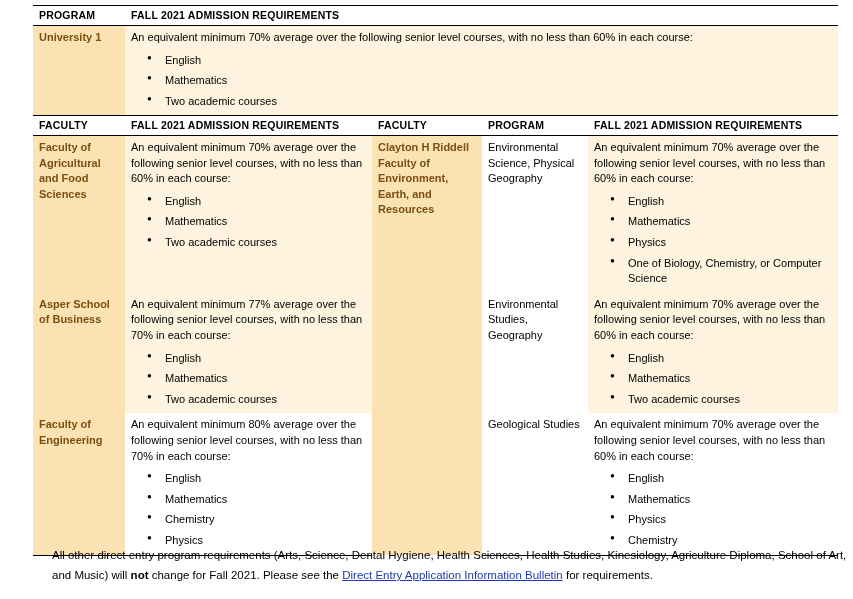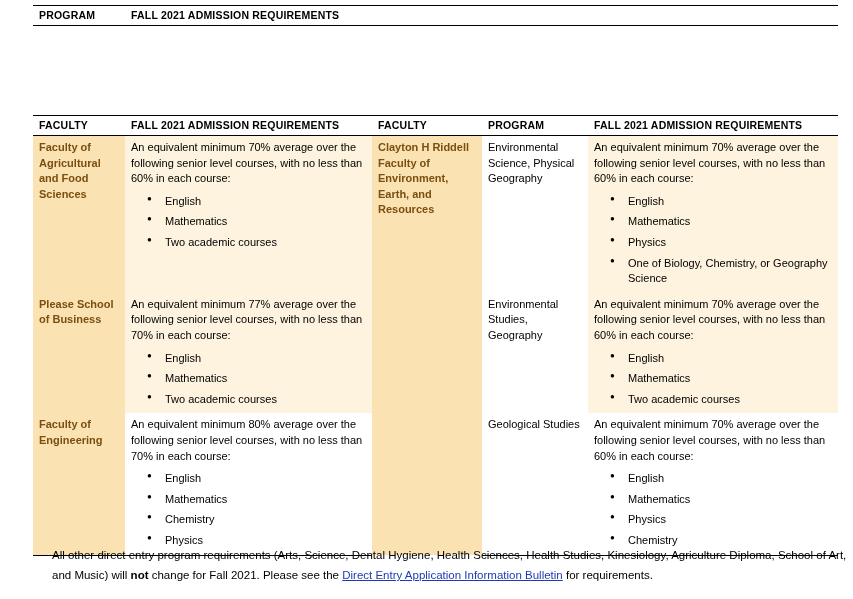--- a/index.html
+++ b/index.html
@@ -148,20 +148,31 @@
 
   <table class="t1">
     <colgroup>
       <col style="width:92px">
       <col style="width:713px">
     </colgroup>
     <tbody>
       <tr class="hdr">
         <td>PROGRAM</td>
         <td>FALL 2021 ADMISSION REQUIREMENTS</td>
+      </tr>
+      <tr class="body">
+        <td class="cell-prog">University 1</td>
+        <td class="cell-req">
+          <p class="intro">An equivalent minimum 70% average over the following senior level courses, with no less than 60% in each course:</p>
+          <ul class="courses">
+            <li>English</li>
+            <li>Mathematics</li>
+            <li>Two academic courses</li>
+          </ul>
+        </td>
       </tr>
     </tbody>
   </table>
 
   <table class="t2">
     <colgroup>
       <col style="width:92px">
       <col style="width:247px">
       <col style="width:110px">
       <col style="width:106px">
@@ -187,27 +198,27 @@
           </ul>
         </td>
         <td class="fac-name" rowspan="3">Clayton H Riddell Faculty of Environment, Earth, and Resources</td>
         <td class="prog-white">Environmental Science, Physical Geography</td>
         <td class="req-shaded">
           <p class="intro">An equivalent minimum 70% average over the following senior level courses, with no less than 60% in each course:</p>
           <ul class="courses">
             <li>English</li>
             <li>Mathematics</li>
             <li>Physics</li>
-            <li>One of Biology, Chemistry, or Geography Science</li>
+            <li>One of Biology, Chemistry, or Computer Science</li>
           </ul>
         </td>
       </tr>
 
       <tr>
-        <td class="fac-name">Please School of Business</td>
+        <td class="fac-name">Asper School of Business</td>
         <td class="req-shaded">
           <p class="intro">An equivalent minimum 77% average over the following senior level courses, with no less than 70% in each course:</p>
           <ul class="courses">
             <li>English</li>
             <li>Mathematics</li>
             <li>Two academic courses</li>
           </ul>
         </td>
         <td class="prog-white">Environmental Studies, Geography</td>
         <td class="req-shaded">

